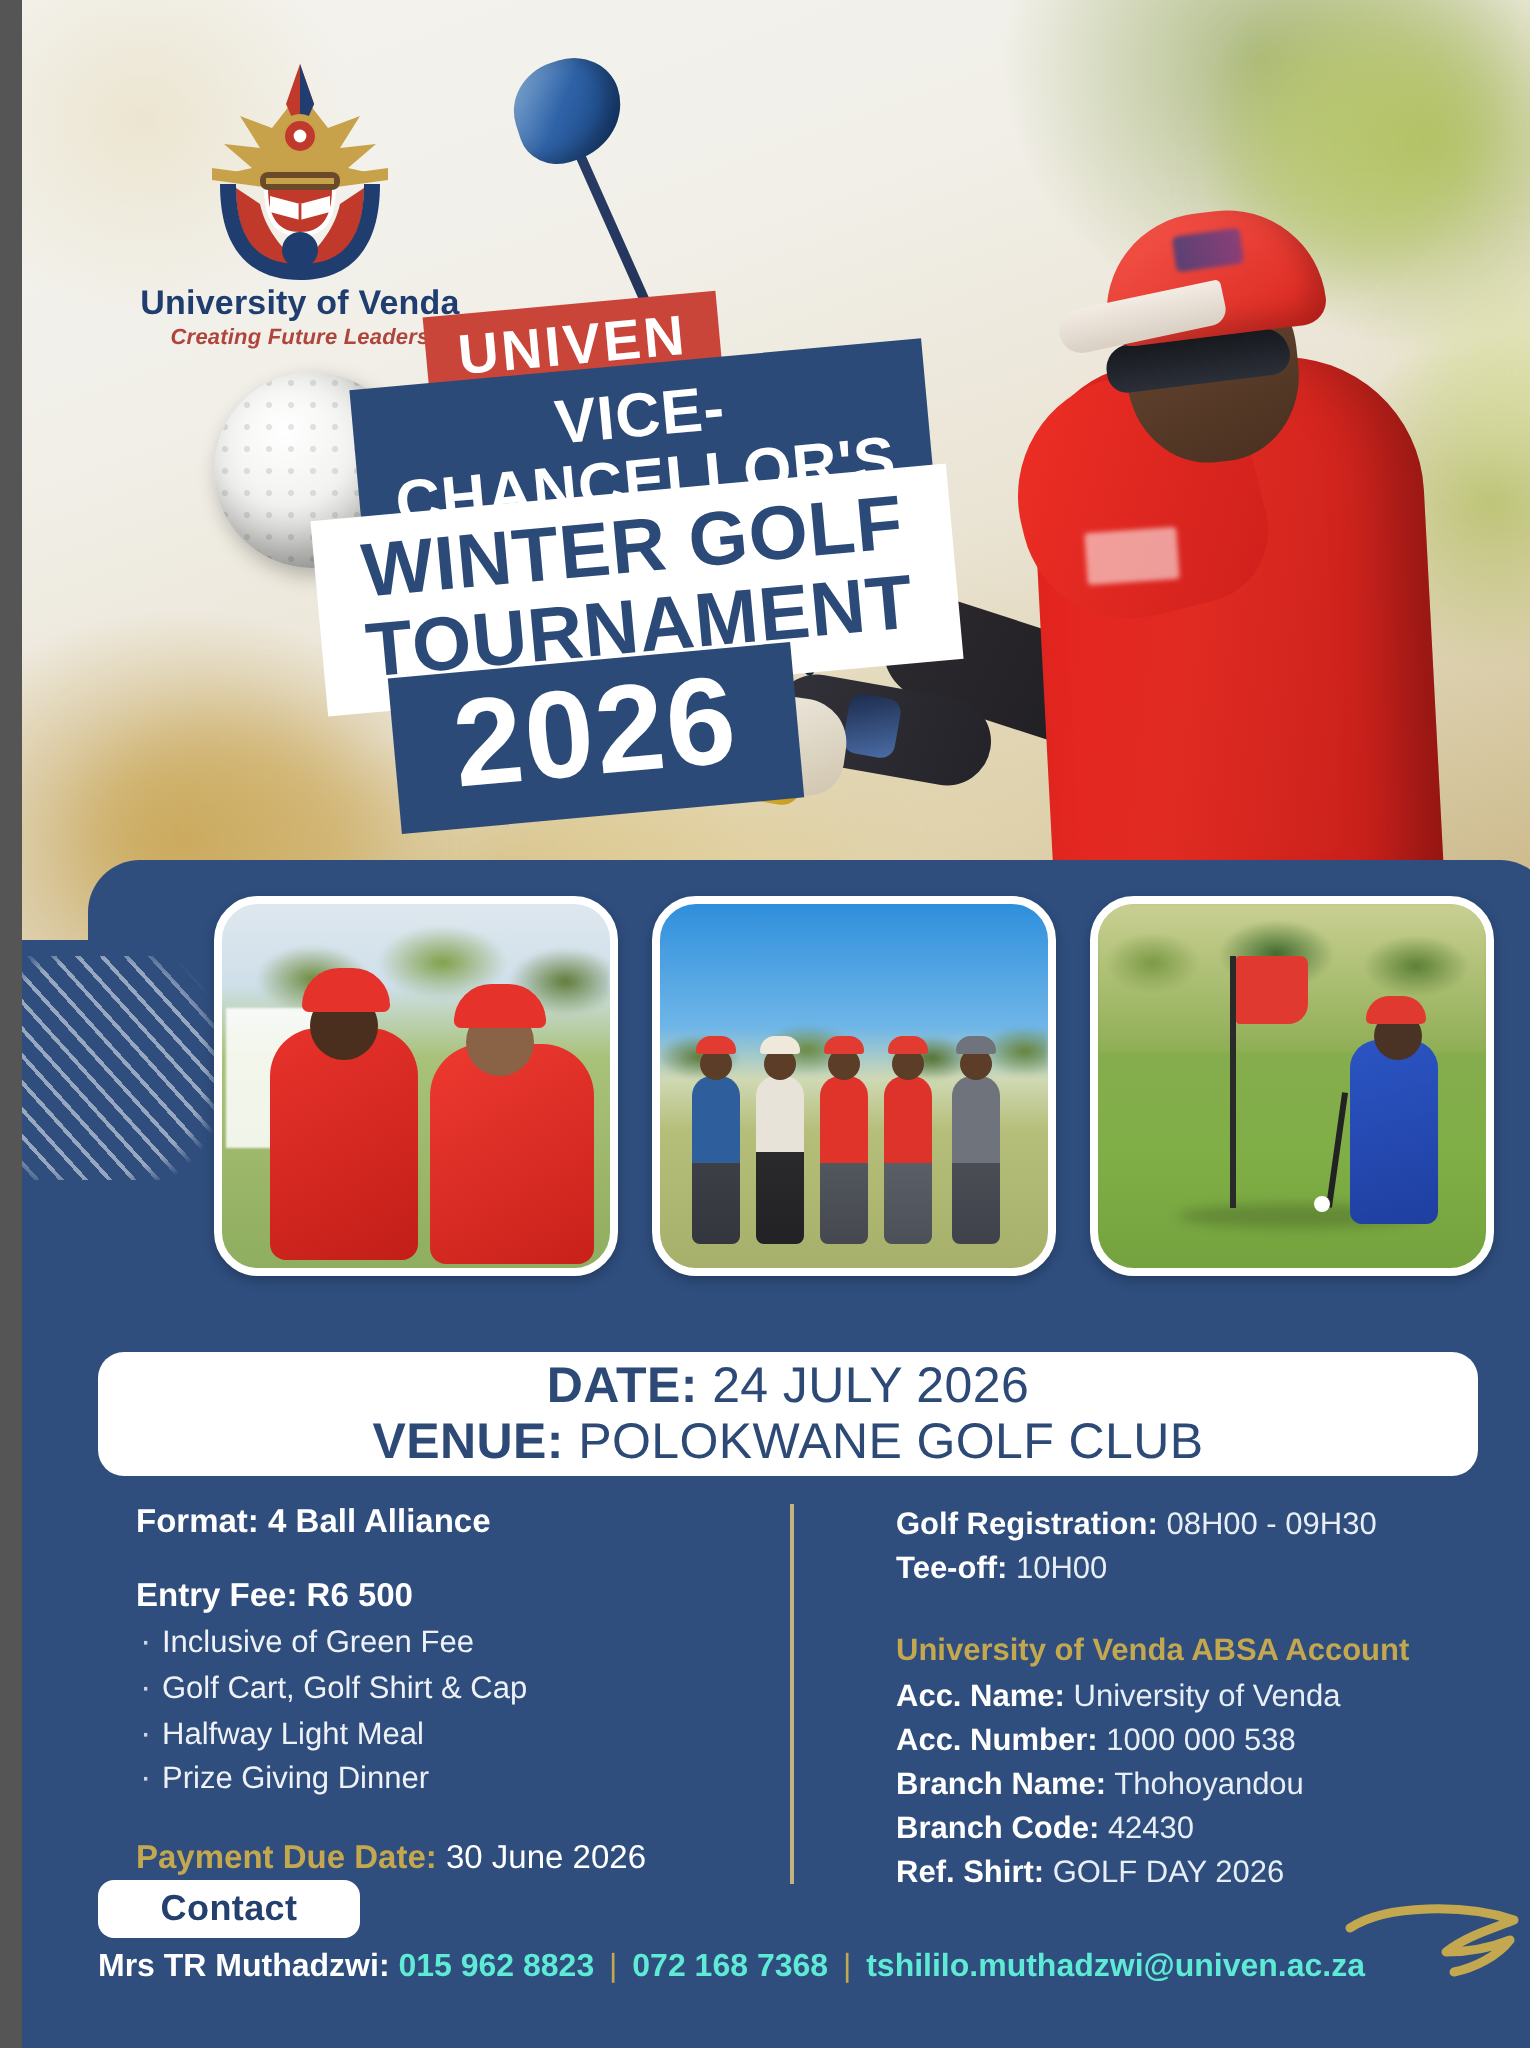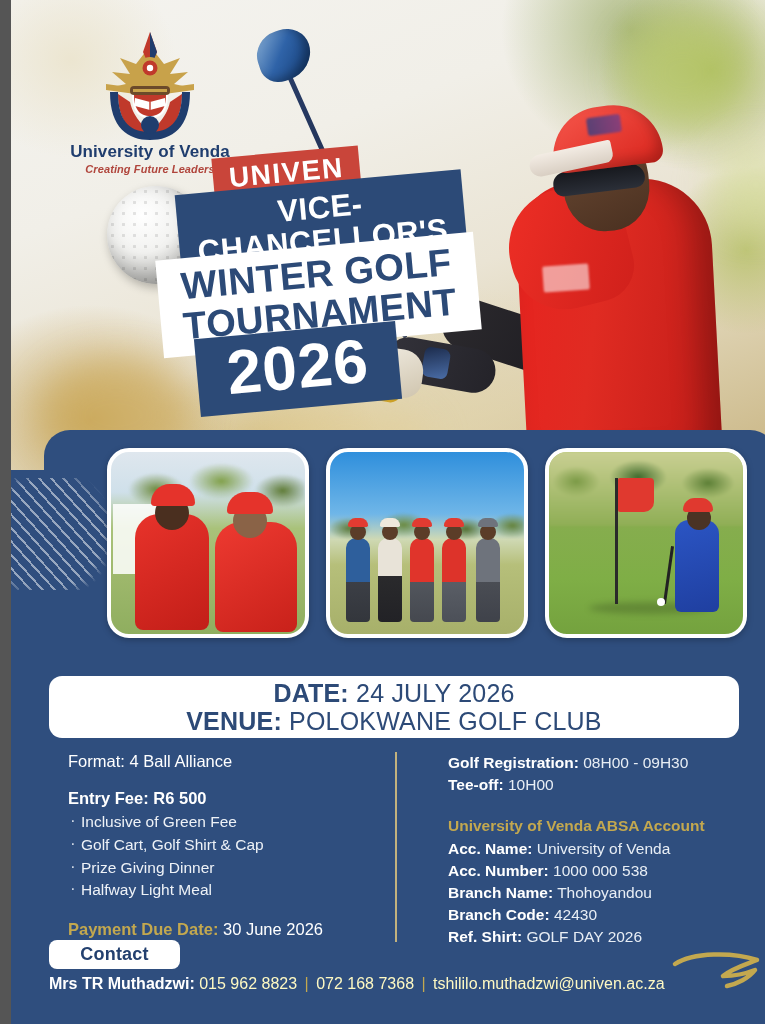--- a/index.html
+++ b/index.html
@@ -251,21 +251,21 @@
   .dv-line{font-size:25px;line-height:1.12;letter-spacing:.2px;}
   .dv-line b{font-weight:800;}
   .dv-line span{font-weight:400;}
 
   
   .cols{position:absolute;left:0;top:752px;width:765px;height:190px;}
   .col-l{position:absolute;left:57px;top:0;width:310px;color:#fff;}
   .col-r{position:absolute;left:437px;top:0;width:300px;color:#fff;}
   .vdivide{position:absolute;left:384px;top:0px;width:2px;height:190px;background:#c3b27e;}
 
-  .fmt{font-size:16.5px;font-weight:400;margin:0 0 18px 0;}
+  .fmt{font-size:16.5px;font-weight:700;margin:0 0 18px 0;}
   .fee{font-size:16.5px;font-weight:800;margin:0 0 3px 0;}
   .bullets{list-style:none;margin:0;padding:0;}
   .bullets li{font-size:15.5px;font-weight:400;color:#eef2f7;line-height:1.47;padding-left:13px;position:relative;}
   .bullets li::before{content:"·";position:absolute;left:2px;top:-2px;font-size:17px;color:#cfd8e4;}
   .paydue{margin-top:18px;font-size:16.5px;}
   .paydue b{color:#c3a84f;font-weight:800;}
   .paydue span{color:#ffffff;font-weight:400;}
 
   .rline{font-size:15.5px;line-height:1.42;}
   .rline b{font-weight:800;color:#fff;}
@@ -277,21 +277,21 @@
   .contact-chip{
     position:absolute;left:38px;top:940px;width:131px;height:29px;
     background:#fff;border-radius:8px;
     display:flex;align-items:center;justify-content:center;
     color:#23406f;font-size:18px;font-weight:800;letter-spacing:.2px;
   }
   .contact-line{
     position:absolute;left:38px;top:975px;width:700px;font-size:16px;color:#fff;white-space:nowrap;
   }
   .contact-line b{font-weight:800;}
-  .contact-line span{font-weight:400;color:#fef9c3;}
+  .contact-line span{font-weight:700;color:#5eead4;}
   .contact-line i.sep{font-style:normal;color:#c3a84f;padding:0 3px;}
 
   .swoosh{position:absolute;left:660px;top:946px;width:100px;height:46px;}
 </style>
 </head>
 <body>
 
 <div class="poster">
 
   <div class="hero">
@@ -441,22 +441,22 @@
         <span>Format:</span>
         <span>4 Ball Alliance</span>
       </p>
       <p class="fee">
         <span>Entry Fee:</span>
         <span>R6 500</span>
       </p>
       <ul class="bullets">
         <li>Inclusive of Green Fee</li>
         <li>Golf Cart, Golf Shirt &amp; Cap</li>
+        <li>Halfway Light Meal</li>
         <li>Prize Giving Dinner</li>
-        <li>Halfway Light Meal</li>
       </ul>
       <p class="paydue">
         <b>Payment Due Date:</b>
         <span>30 June 2026</span>
       </p>
     </div>
 
     <div class="col-r">
       <div class="rline">
         <b>Golf Registration:</b>

